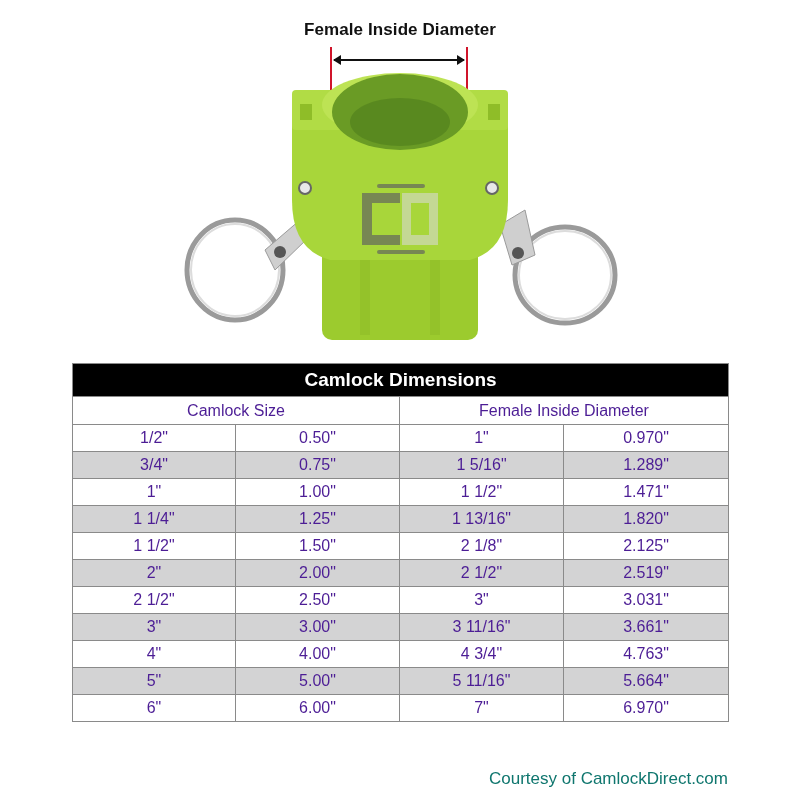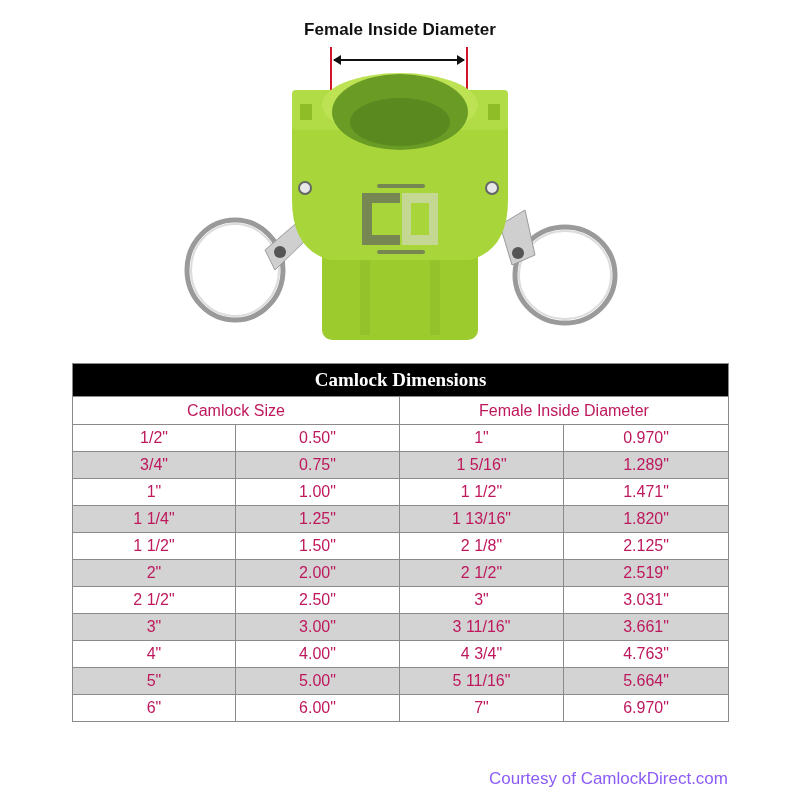--- a/index.html
+++ b/index.html
@@ -19,34 +19,34 @@
     }
     .dim-arrow::before { left: -1px; border-right: 8px solid #111; }
     .dim-arrow::after { right: -1px; border-left: 8px solid #111; }
 
     .product-image { position: absolute; left: 180px; top: 60px; width: 440px; height: 290px; }
 
     .table-wrap { position: absolute; left: 72px; top: 363px; width: 656px; }
     table.dims { border-collapse: collapse; width: 656px; table-layout: fixed; }
     table.dims td, table.dims th {
       border: 1.5px solid #8a8a8a; text-align: center; font-weight: normal;
-      font-size: 16px; color: #be185d; padding: 0; height: 26px; line-height: 26px;
+      font-size: 16px; color: #4c1d95; padding: 0; height: 26px; line-height: 26px;
       font-family: "Liberation Sans", sans-serif;
     }
     table.dims .title-row th {
       background: #000; color: #fff; font-weight: bold; font-size: 19px;
-      height: 32px; line-height: 32px; border: 1px solid #8a8a8a; font-family: Liberation Serif, serif;
+      height: 32px; line-height: 32px; border: 1px solid #8a8a8a;
     }
     table.dims .group-row th { background: #fff; height: 27px; line-height: 27px; }
     table.dims .col-row th { background: #d3d3d4; height: 26px; line-height: 26px; }
     table.dims tr.odd td { background: #ffffff; }
     table.dims tr.even td { background: #d3d3d4; }
 
     .credit {
-      position: absolute; right: 72px; top: 769px; font-size: 17px; color: #8b5cf6;
+      position: absolute; right: 72px; top: 769px; font-size: 17px; color: #0f766e;
       font-family: "Liberation Sans", sans-serif;
     }
   </style>
 </head>
 <body>
 
 <div class="diagram-title">Female Inside Diameter</div>
 <div class="dim-line dim-left"></div>
 <div class="dim-line dim-right"></div>
 <div class="dim-arrow"></div>

